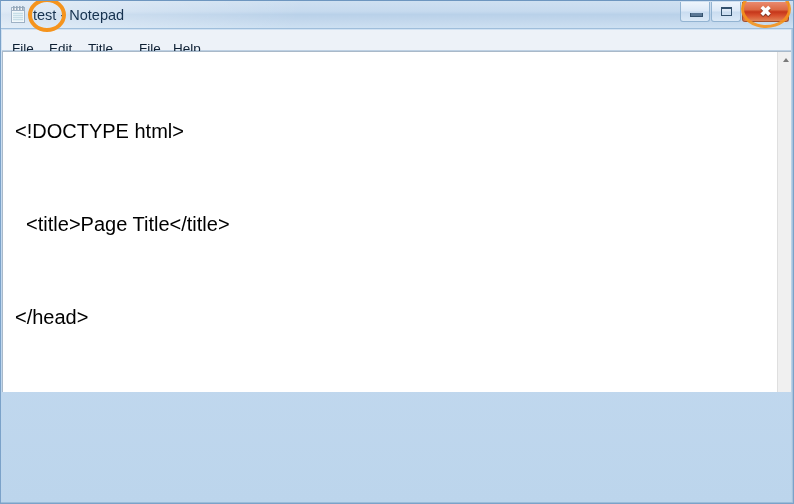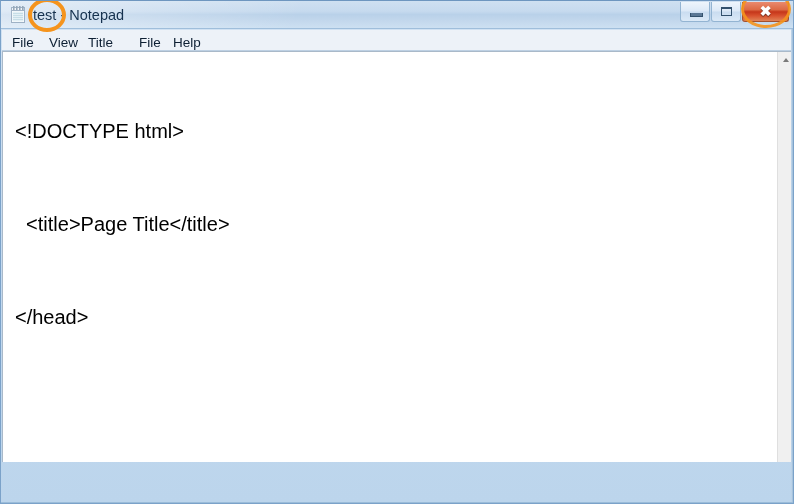--- a/index.html
+++ b/index.html
@@ -146,32 +146,32 @@
     border-bottom: 1px solid #bdd0e3;
     box-sizing: border-box;
   }
   .menu-item {
     position: absolute;
     top: 1px;
     height: 19px;
     line-height: 19px;
     font-size: 13.5px;
     color: #0d1f33;
-    padding: 2px 6px;
+    padding: 8px 6px;
     white-space: nowrap;
     cursor: default;
   }
 
   
   #textarea-frame {
     position: absolute;
     left: 1px;
     top: 50px;
     width: 792px;
-    height: 411px;
+    height: 341px;
     background: #ffffff;
     border-top: 1px solid #a9b9c9;
     border-left: 1px solid #a9b9c9;
     box-sizing: border-box;
     overflow: hidden;
   }
   #text-content {
     position: absolute;
     left: 12px;
     top: 2px;
@@ -293,21 +293,21 @@
     <div class="winbtn" id="btn-max">
       <span class="glyph-max"></span>
     </div>
     <div class="winbtn" id="btn-close">
       <span class="glyph-close">✖</span>
     </div>
   </div>
 
   <div id="menubar">
     <div class="menu-item" style="left:4px">File</div>
-    <div class="menu-item" style="left:41px">View</div>
+    <div class="menu-item" style="left:41px">Edit</div>
     <div class="menu-item" style="left:80px">Title</div>
     <div class="menu-item" style="left:131px">File</div>
     <div class="menu-item" style="left:165px">Help</div>
   </div>
 
   <div id="textarea-frame">
 
     <div id="text-content">
       <div class="code-line">&lt;!DOCTYPE html&gt;</div>
       <div class="code-line">  &lt;title&gt;Page Title&lt;/title&gt;</div>

